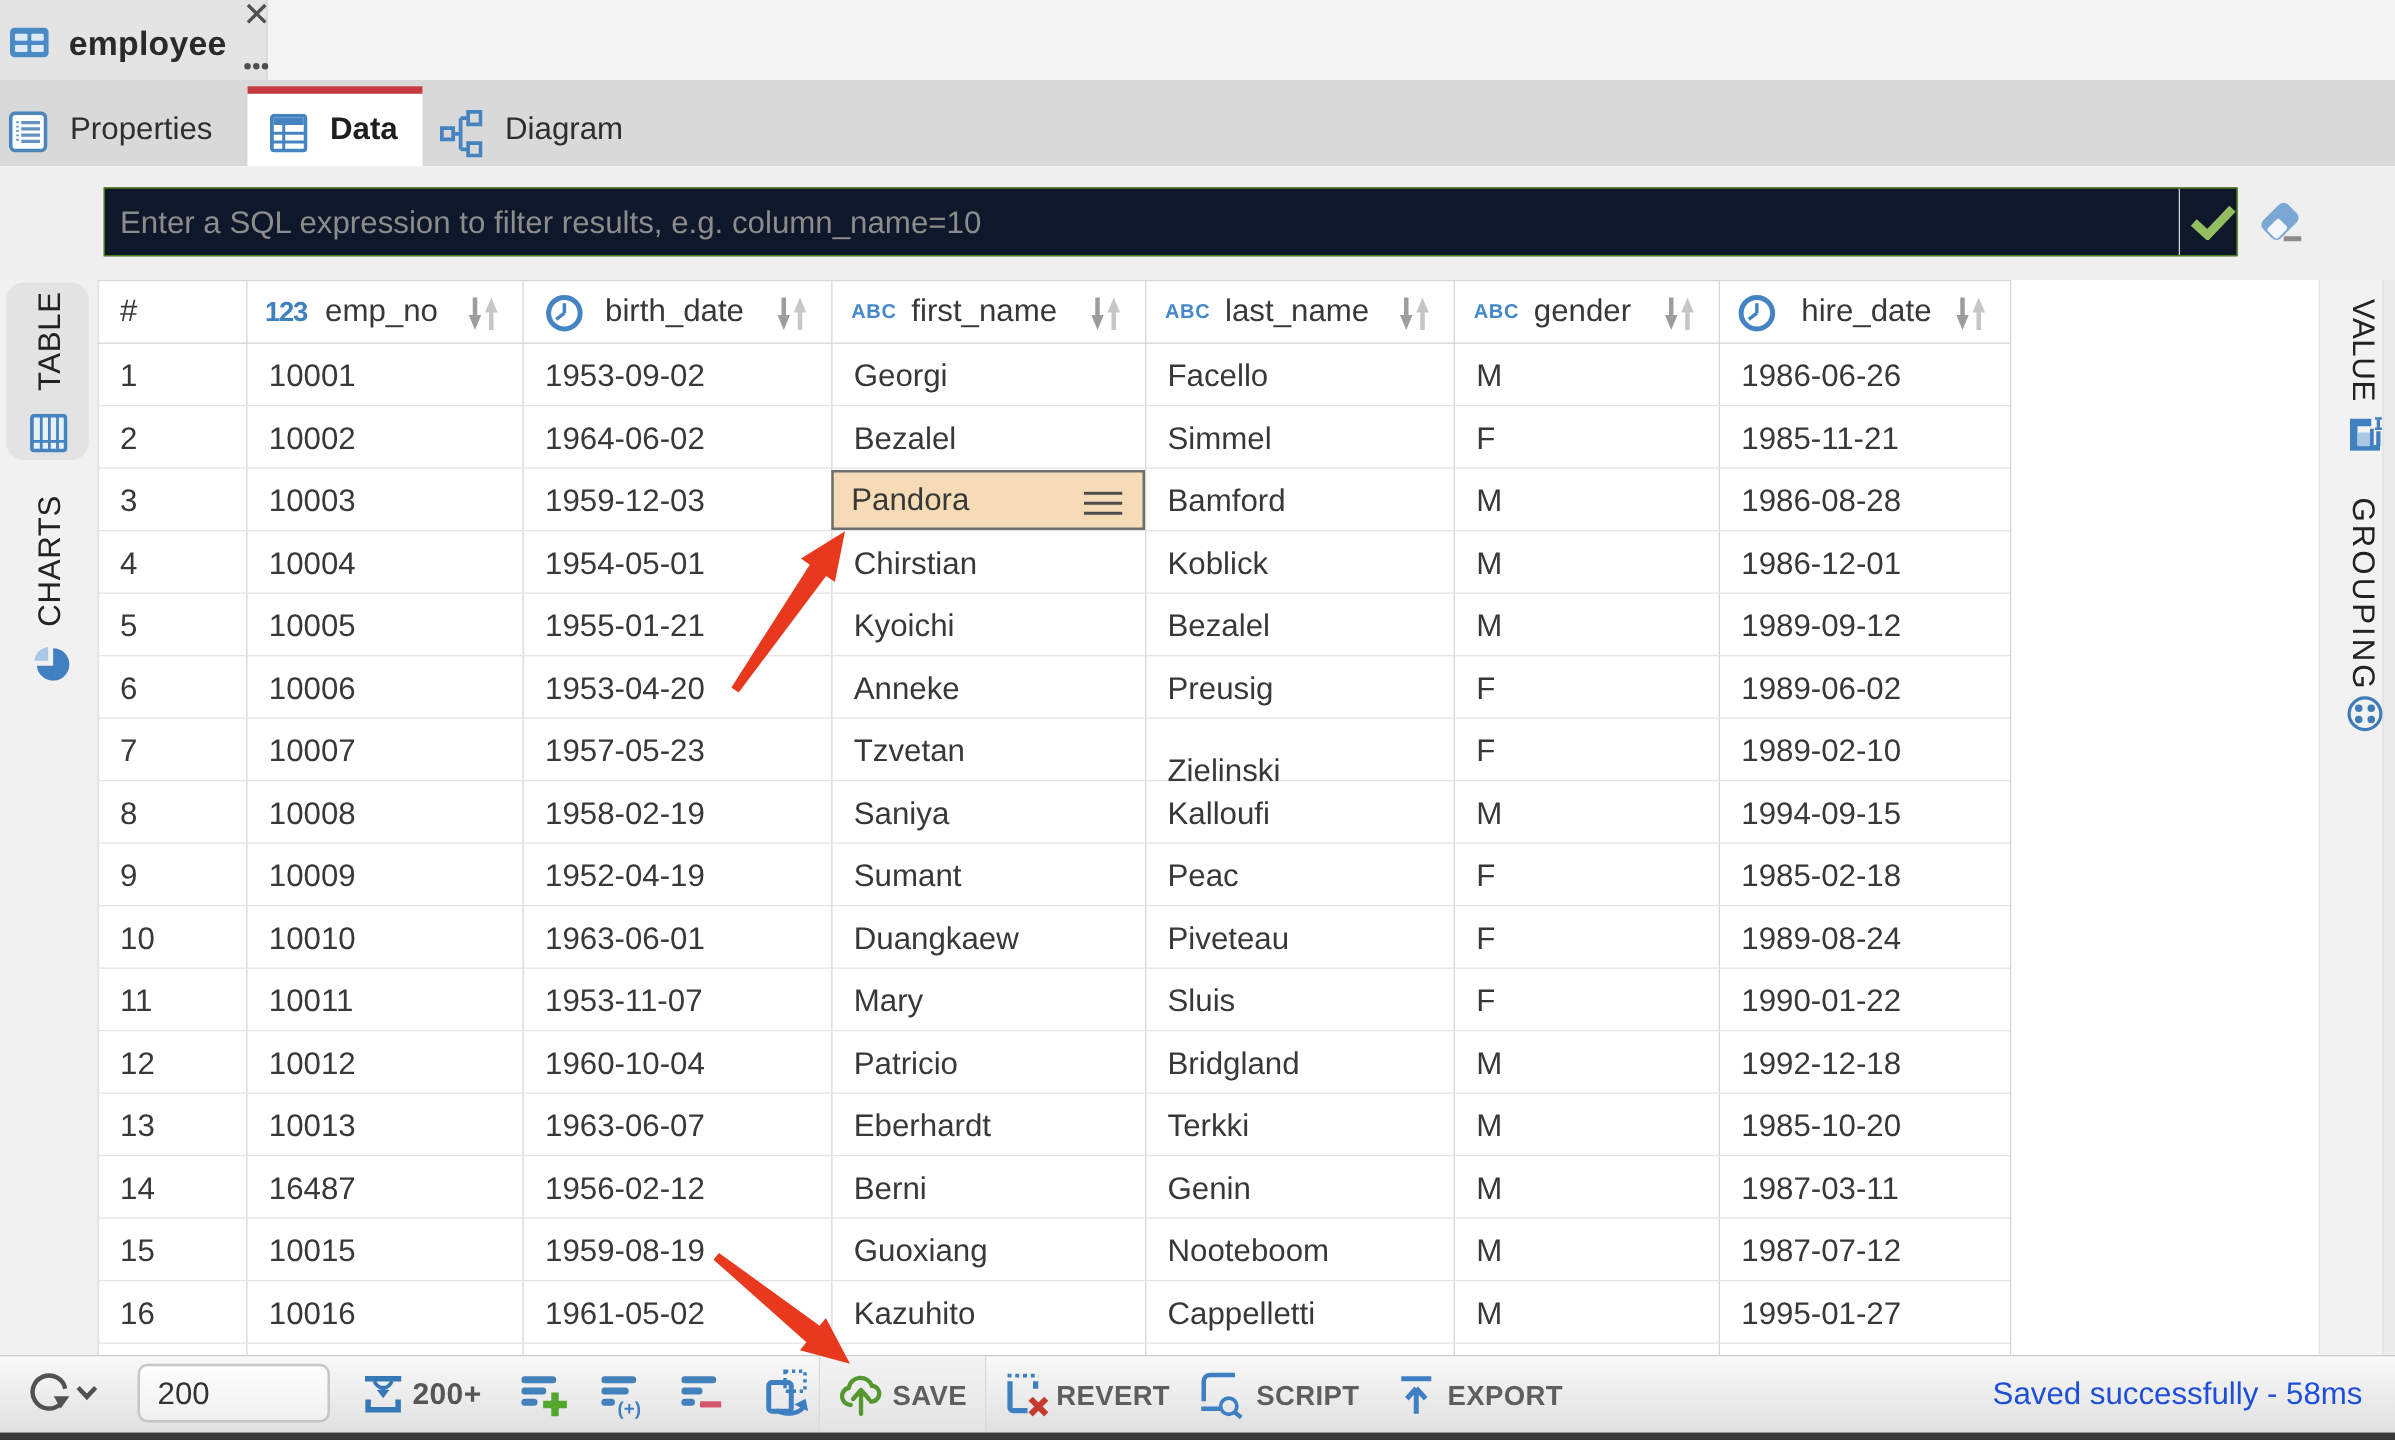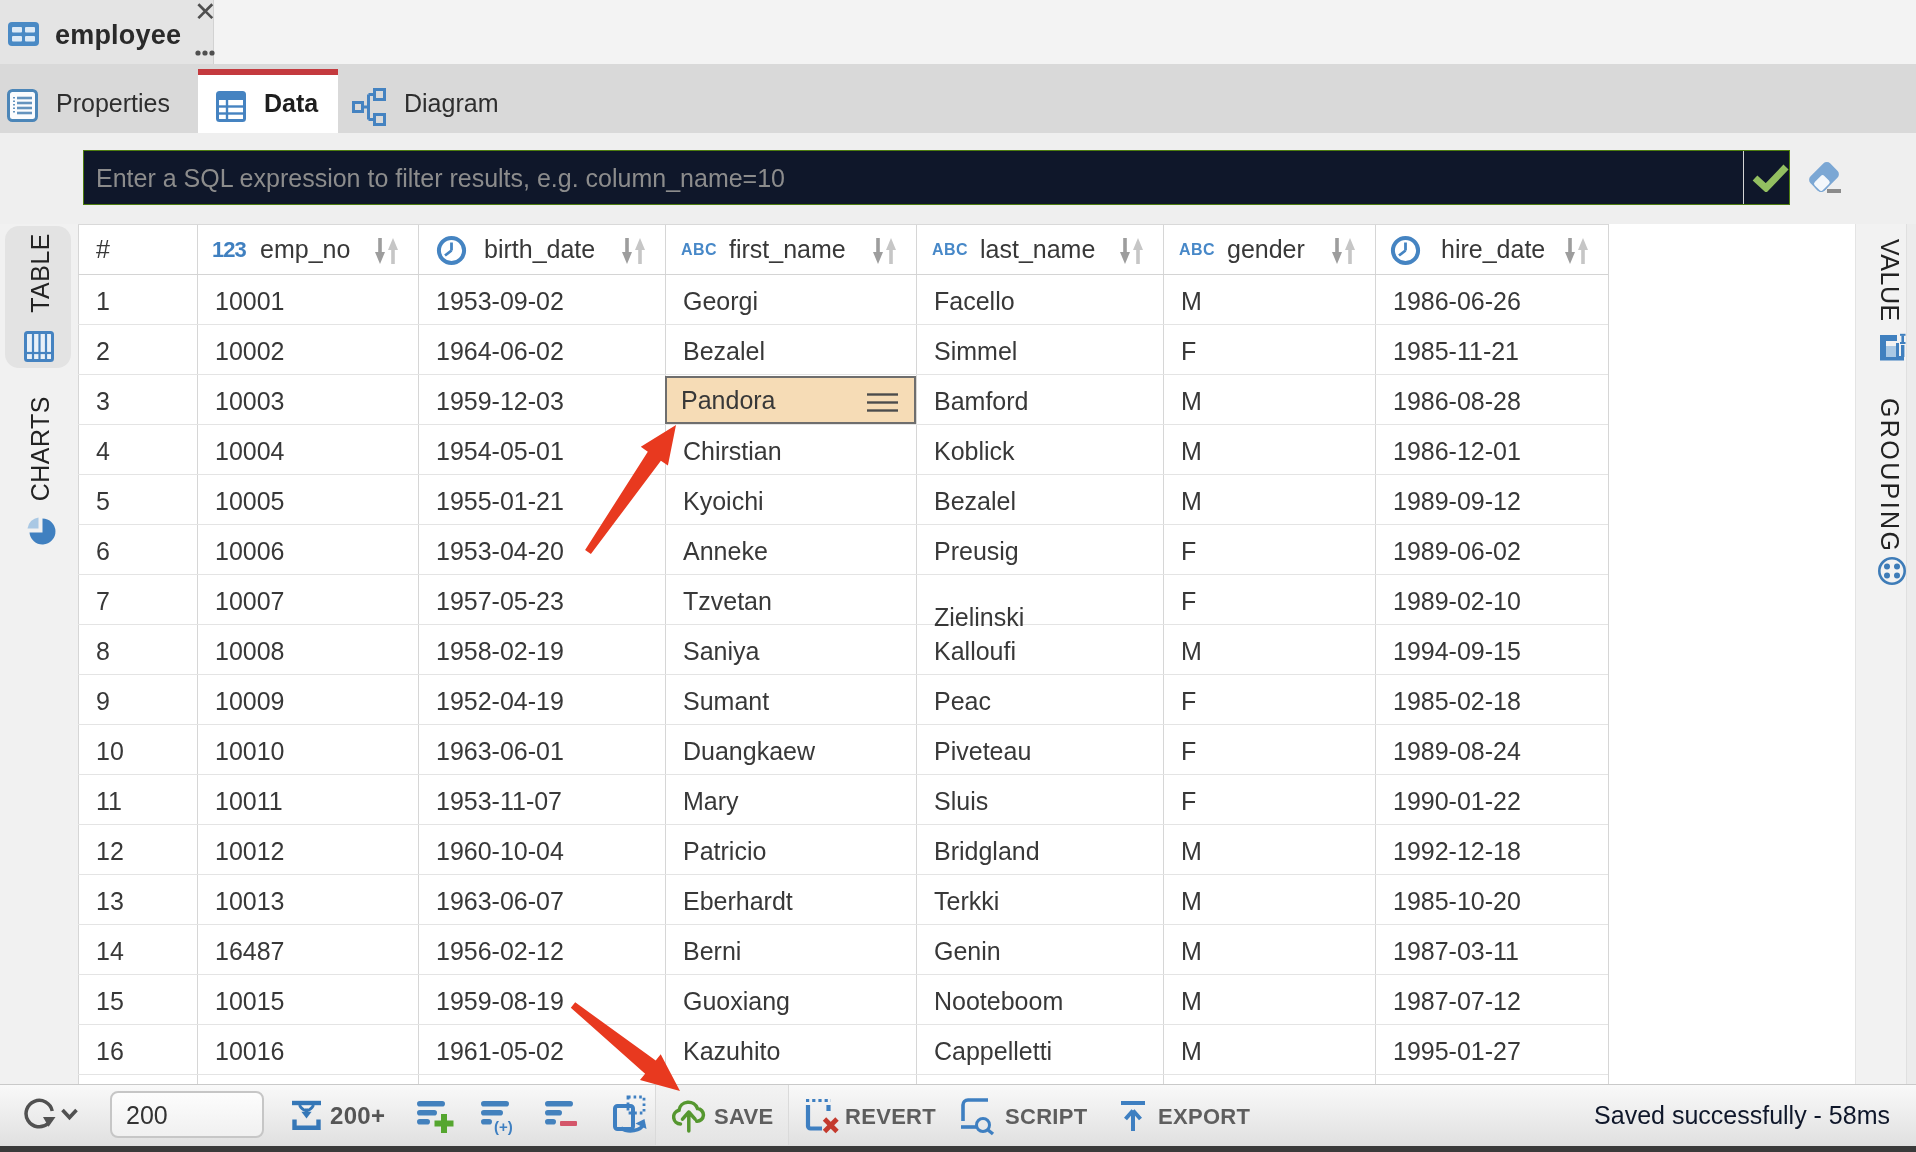--- a/index.html
+++ b/index.html
@@ -36,21 +36,21 @@
 .hline { position:absolute; left:78px; width:1530px; height:1px; }
 
 #selcell { left:665px; top:376px; width:251px; height:48px; background:#f6dcb6; border:2px solid #6e6e6e; }
 #selcell .t { position:absolute; left:14px; top:8px; font-size:25px; color:#383838; }
 
 #toolbar { left:0; top:1084px; width:1916px; height:62px; background:linear-gradient(#f9f9f9,#e0e0e0); border-top:1px solid #c9c9c9; }
 #tnum { position:absolute; left:110px; top:1091px; width:154px; height:47px; border:2px solid #c6c6c6; border-radius:8px; background:linear-gradient(#fdfdfd,#f0f0f0); }
 #tnum span { position:absolute; left:14px; top:8px; font-size:25px; color:#333; }
 .tbtxt { position:absolute; top:1104px; font-size:22px; font-weight:bold; color:#5e5e5e; letter-spacing:0.3px; }
 #savebg { position:absolute; left:655px; top:1085px; width:134px; height:60px; background:linear-gradient(#f3f3f3,#e4e4e4); border-left:1px solid #dadada; border-right:1px solid #dadada; }
-#status { position:absolute; top:1101px; right:26px; font-size:25px; color:#0f172a; font-weight:normal; }
+#status { position:absolute; top:1101px; right:26px; font-size:25px; color:#1d4ed8; font-weight:normal; }
 #darkbar { left:0; top:1146px; width:1916px; height:6px; background:#3a3a3a; }
 #arrows { left:0; top:0; pointer-events:none; }
 </style></head><body>
 <div class="abs" id="topstrip">
   <div class="abs" id="emptab">
     <svg style="position:absolute;left:8px;top:22px" width="31" height="24" viewBox="0 0 31 24">
         <rect x="0" y="0" width="31" height="24" rx="4" fill="#4a8ac5"></rect>
         <rect x="4" y="5" width="10" height="5.5" rx="1" fill="#ddeaf6"></rect>
         <rect x="17" y="5" width="10" height="5.5" rx="1" fill="#ddeaf6"></rect>
         <rect x="4" y="14" width="10" height="5.5" rx="1" fill="#ddeaf6"></rect>

